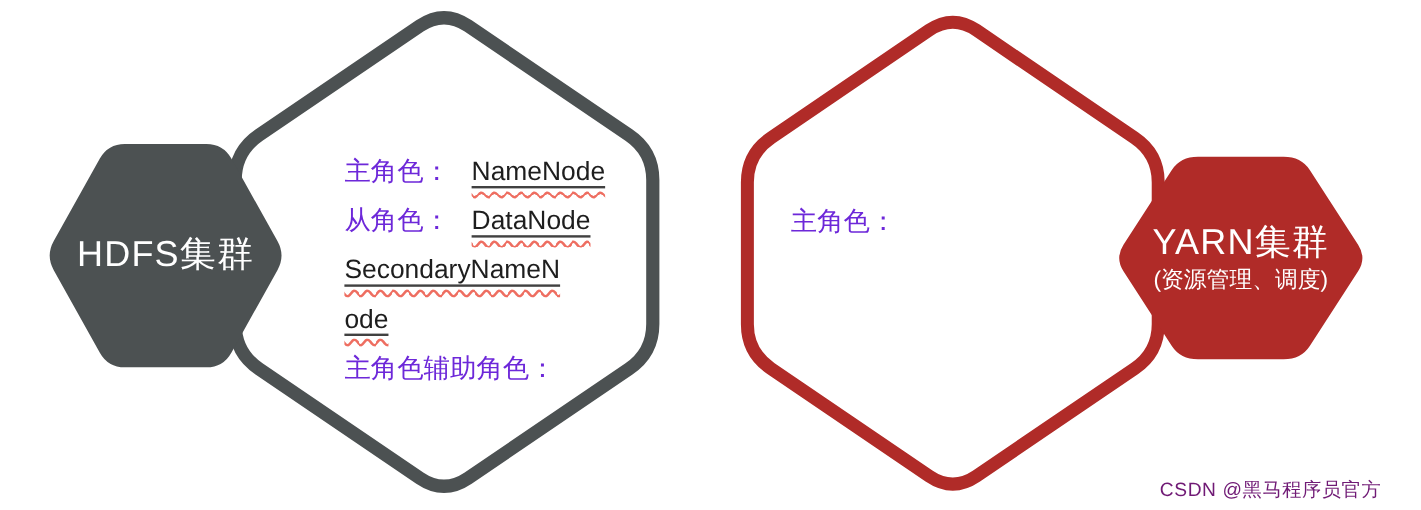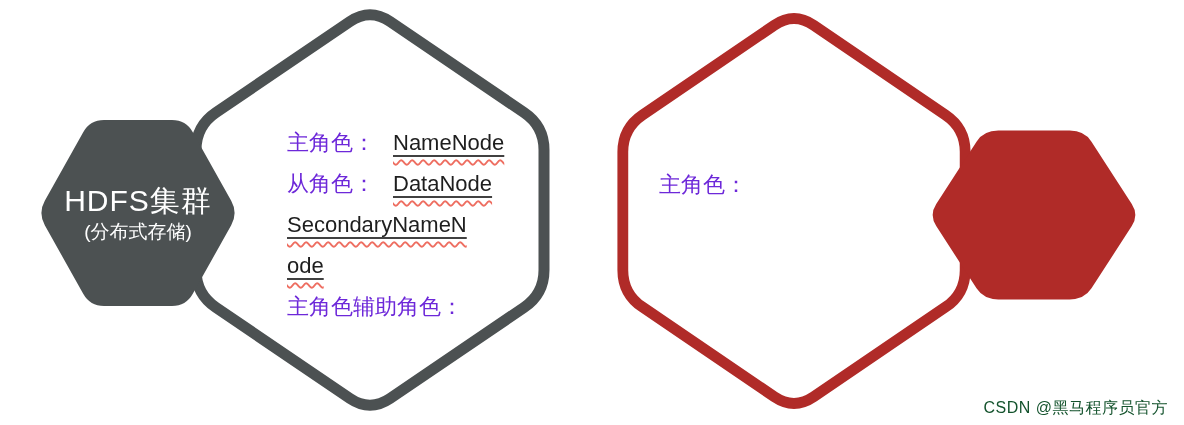--- a/index.html
+++ b/index.html
@@ -46,45 +46,44 @@
     text-decoration: underline wavy;
     text-decoration-color: #ee6e61;
     text-decoration-thickness: 2px;
     text-underline-offset: 9px;
   }
   .gap { display: inline-block; width: 18px; }
 
   
   .watermark {
     position: absolute;
-    right: 16px;
+    right: 33px;
     bottom: 6px;
     font-size: 16px;
-    color: #14532d;
+    color: #701a75;
     letter-spacing: 0.5px;
   }
 </style>
 </head>
 <body>
 
 <div id="canvas">
 
   <svg class="abs" style="left:185px; top:0px;" width="370" height="420" viewBox="0 0 370 420">
     <path d="M165,21.5 Q185,8 205,21.5 L339,112.5 Q359,126 359,150 L359,270 Q359,294 339,307.5
              L205,398.5 Q185,412 165,398.5 L31,307.5 Q11,294 11,270 L11,150 Q11,126 31,112.5 Z" fill="none" stroke-width="11" stroke-linejoin="round" stroke="#4c5152"></path>
   </svg>
 
   <svg class="abs" style="left:36px; top:116px;" width="204" height="194" viewBox="0 0 204 196" preserveAspectRatio="none">
     <path d="M8.8,85.7 L47.2,16.3 Q54,4 68,4 L136,4 Q150,4 156.8,16.3 L195.2,85.7 Q202,98 195.2,110.3
              L156.8,179.7 Q150,192 136,192 L68,192 Q54,192 47.2,179.7 L8.8,110.3 Q2,98 8.8,85.7 Z" stroke="none" fill="#4c5152"></path>
   </svg>
 
   <div class="abs badge-text" style="left:36px; top:116px; width:204px; height:194px;">
     <div class="badge-title">HDFS集群</div>
-    <div class="badge-subtitle">(分布式存储)</div>
   </div>
 
   <div class="abs roleblock roleblock-left" style="left:287px; top:122px;">
     <div class="role-line">
       <span class="role-label">主角色：</span><span class="gap"></span><span class="role-term"><span class="squiggle">NameNode</span></span>
     </div>
     <div class="role-line">
       <span class="role-label">从角色：</span><span class="gap"></span><span class="role-term"><span class="squiggle">DataNode</span></span>
     </div>
     <div class="role-line wrapline">
@@ -98,20 +97,24 @@
   <svg class="abs" style="left:612px; top:4px;" width="364" height="414" viewBox="0 0 370 420" preserveAspectRatio="none">
     <path d="M165,21.5 Q185,8 205,21.5 L339,112.5 Q359,126 359,150 L359,270 Q359,294 339,307.5
              L205,398.5 Q185,412 165,398.5 L31,307.5 Q11,294 11,270 L11,150 Q11,126 31,112.5 Z" fill="none" stroke-width="11" stroke-linejoin="round" stroke="#b02b28"></path>
   </svg>
 
   <svg class="abs" style="left:927px; top:127px;" width="214" height="176" viewBox="0 0 204 196" preserveAspectRatio="none">
     <path d="M8.8,85.7 L47.2,16.3 Q54,4 68,4 L136,4 Q150,4 156.8,16.3 L195.2,85.7 Q202,98 195.2,110.3
              L156.8,179.7 Q150,192 136,192 L68,192 Q54,192 47.2,179.7 L8.8,110.3 Q2,98 8.8,85.7 Z" stroke="none" fill="#b02b28"></path>
   </svg>
 
+  <div class="abs badge-text" style="left:927px; top:127px; width:214px; height:176px;">
+    <div class="badge-title">YARN集群</div>
+    <div class="badge-subtitle">(资源管理、调度)</div>
+  </div>
 
   <div class="abs roleblock roleblock-right" style="left:659px; top:166px;">
     <div class="role-line">
       <span class="role-label">主角色：</span>
     </div>
   </div>
 
   <div class="watermark">CSDN @黑马程序员官方</div>
 
 </div>

